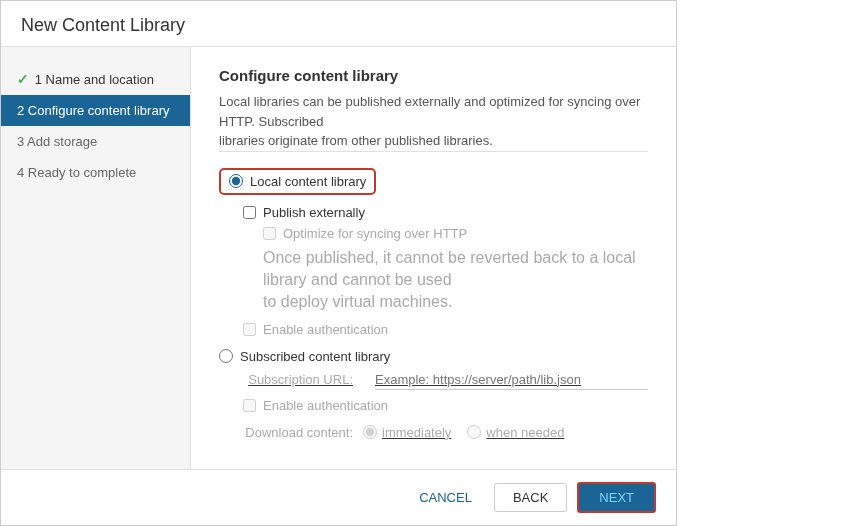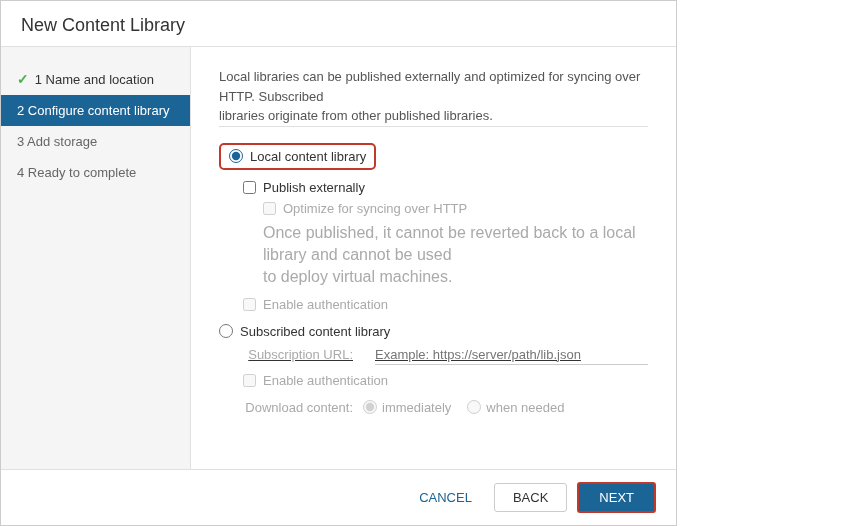--- a/index.html
+++ b/index.html
@@ -156,20 +156,21 @@
       font-size: 13px;
       color: #aaa;
       width: 110px;
       text-align: right;
       flex-shrink: 0;
     }
     .download-options {
       display: flex;
       align-items: center;
       gap: 16px;
+      text-decoration: underline;
     }
     .download-option {
       display: flex;
       align-items: center;
       gap: 5px;
       font-size: 13px;
       color: #aaa;
     }
     .dialog-footer {
       display: flex;
@@ -197,21 +198,21 @@
       padding: 6px 12px;
     }
     .btn-back {
       border: 1px solid #ccc;
       background: #fff;
       color: #333;
     }
     .btn-next {
       border: 2px solid #c0392b;
       background: #1a6496;
-      color: #ffffff;
+      color: #7dd3fc;
       font-weight: 500;
       padding: 6px 20px;
     }
     input[type="radio"] {
       accent-color: #1a6496;
       width: 14px;
       height: 14px;
       cursor: pointer;
     }
     input[type="checkbox"] {
@@ -243,20 +244,21 @@
       </div>
       <div class="sidebar-item">
         <span>3 Add storage</span>
       </div>
       <div class="sidebar-item">
         <span>4 Ready to complete</span>
       </div>
     </div>
 
     <div class="main-content">
+      <div class="section-title">Configure content library</div>
       <div class="section-desc">
         <span>Local libraries can be published externally and optimized for syncing over HTTP. Subscribed</span><br>
         <span>libraries originate from other published libraries.</span>
       </div>
 
       <div class="options-area">
         
         <div class="radio-option highlighted">
           <input type="radio" name="library-type" id="local" checked="" style="">
           <label for="local">Local content library</label>

